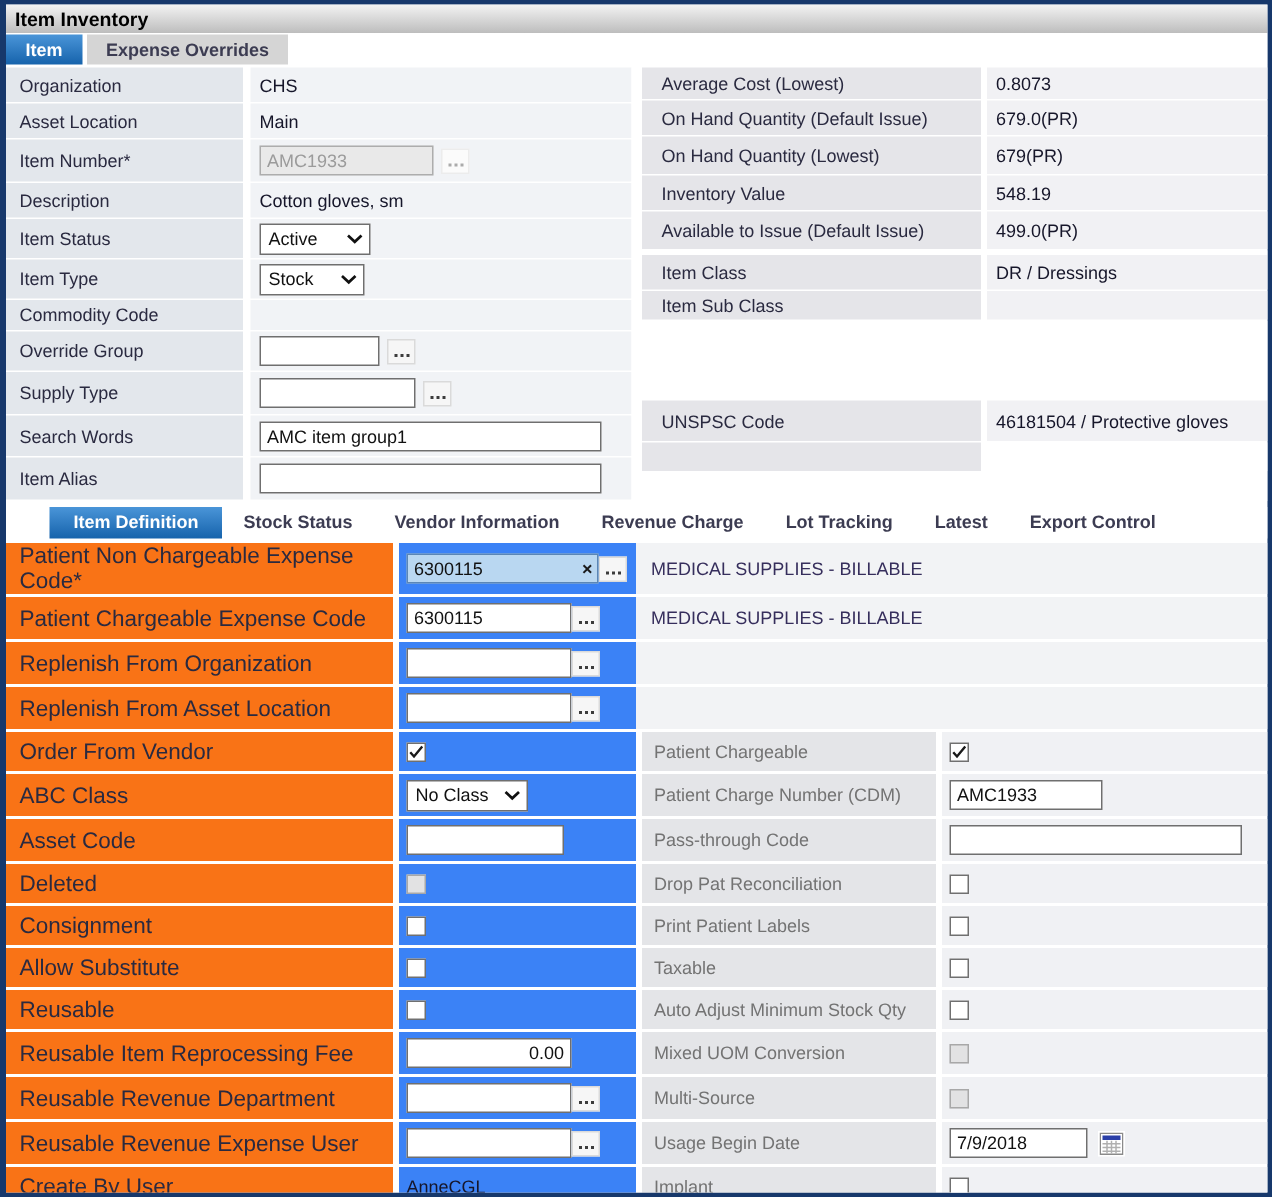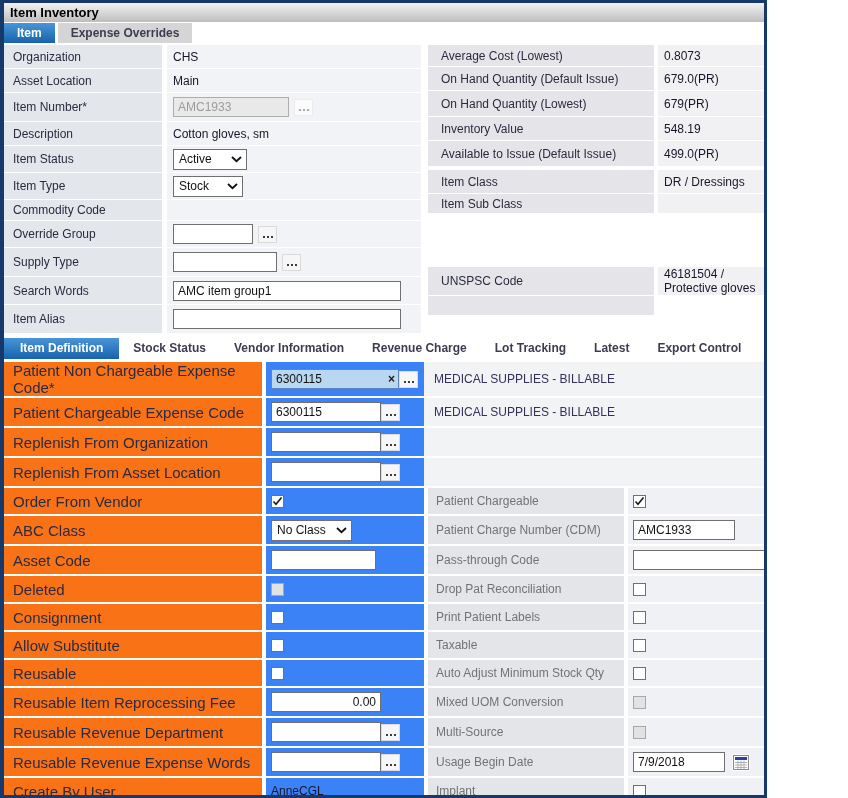--- a/index.html
+++ b/index.html
@@ -1,20 +1,20 @@
 <!DOCTYPE html>
 <html><head>
 <meta charset="utf-8">
 <style>
   * { margin:0; padding:0; box-sizing:border-box; }
   html,body { background:#fff; }
   body { font-family:"Liberation Sans","DejaVu Sans",sans-serif; }
 
   .win {
-    width:767px; height:798px; position:relative; overflow:hidden;
+    width:848px; height:798px; position:relative; overflow:hidden;
     background:#fff;
     border:3px solid #17386B; border-left-width:4px;
   }
 
   
   .titlebar {
     height:19px; padding:2px 0 0 6px;
     background:linear-gradient(#F3F3F3,#BDBDBD);
     font-size:13px; font-weight:bold; color:#000;
   }
@@ -42,21 +42,21 @@
   .frow .val {
     flex:1; background:#F1F3F6; color:#16162A; font-size:12px;
     display:flex; align-items:center; padding-left:6px; gap:5px;
   }
   .ucol-r .frow .lbl { width:226px; padding-left:13px; background:#E5E5E9; }
   .ucol-r .frow .vgap { width:4px; }
   .ucol-r .frow .val { background:#F1F1F4; }
   .spacer-white { background:#fff; }
 
   
-  .deftabs { display:flex; background:#fff; margin-top:4px; height:21px; align-items:stretch; }
+  .deftabs { display:flex; background:#fff; margin-top:4px; height:21px; align-items:stretch;padding-left:29px; }
   .dtab {
     font-size:12px; font-weight:bold; color:#3C3C52; padding:3px 14px 0 14px; cursor:default;
   }
   .dtab.active { background:linear-gradient(#4A95D8,#1663AC); color:#fff; padding:3px 16px 0 16px; }
 
   
   .lower { margin-top:3px; }
   .drow { display:flex; margin-bottom:2px; min-height:26px; }
   .drow .dlbl {
     width:258px; flex:none; background:#f97316; color:#2A2A40; font-size:15px;
@@ -516,21 +516,21 @@
       </div>
       <div class="cgap"></div>
       <div class="rlbl">Multi-Source</div>
       <div class="cgap"></div>
       <div class="rval">
         <span class="cb dis"></span>
       </div>
     </div>
 
     <div class="drow h28">
-      <div class="dlbl">Reusable Revenue Expense Words</div>
+      <div class="dlbl">Reusable Revenue Expense User</div>
       <div class="cgap"></div>
       <div class="dval">
         <input class="txt w110" value="" style="">
         <span class="dots-btn">
             <i></i>
             <i></i>
             <i></i>
           </span>
       </div>
       <div class="cgap"></div>

